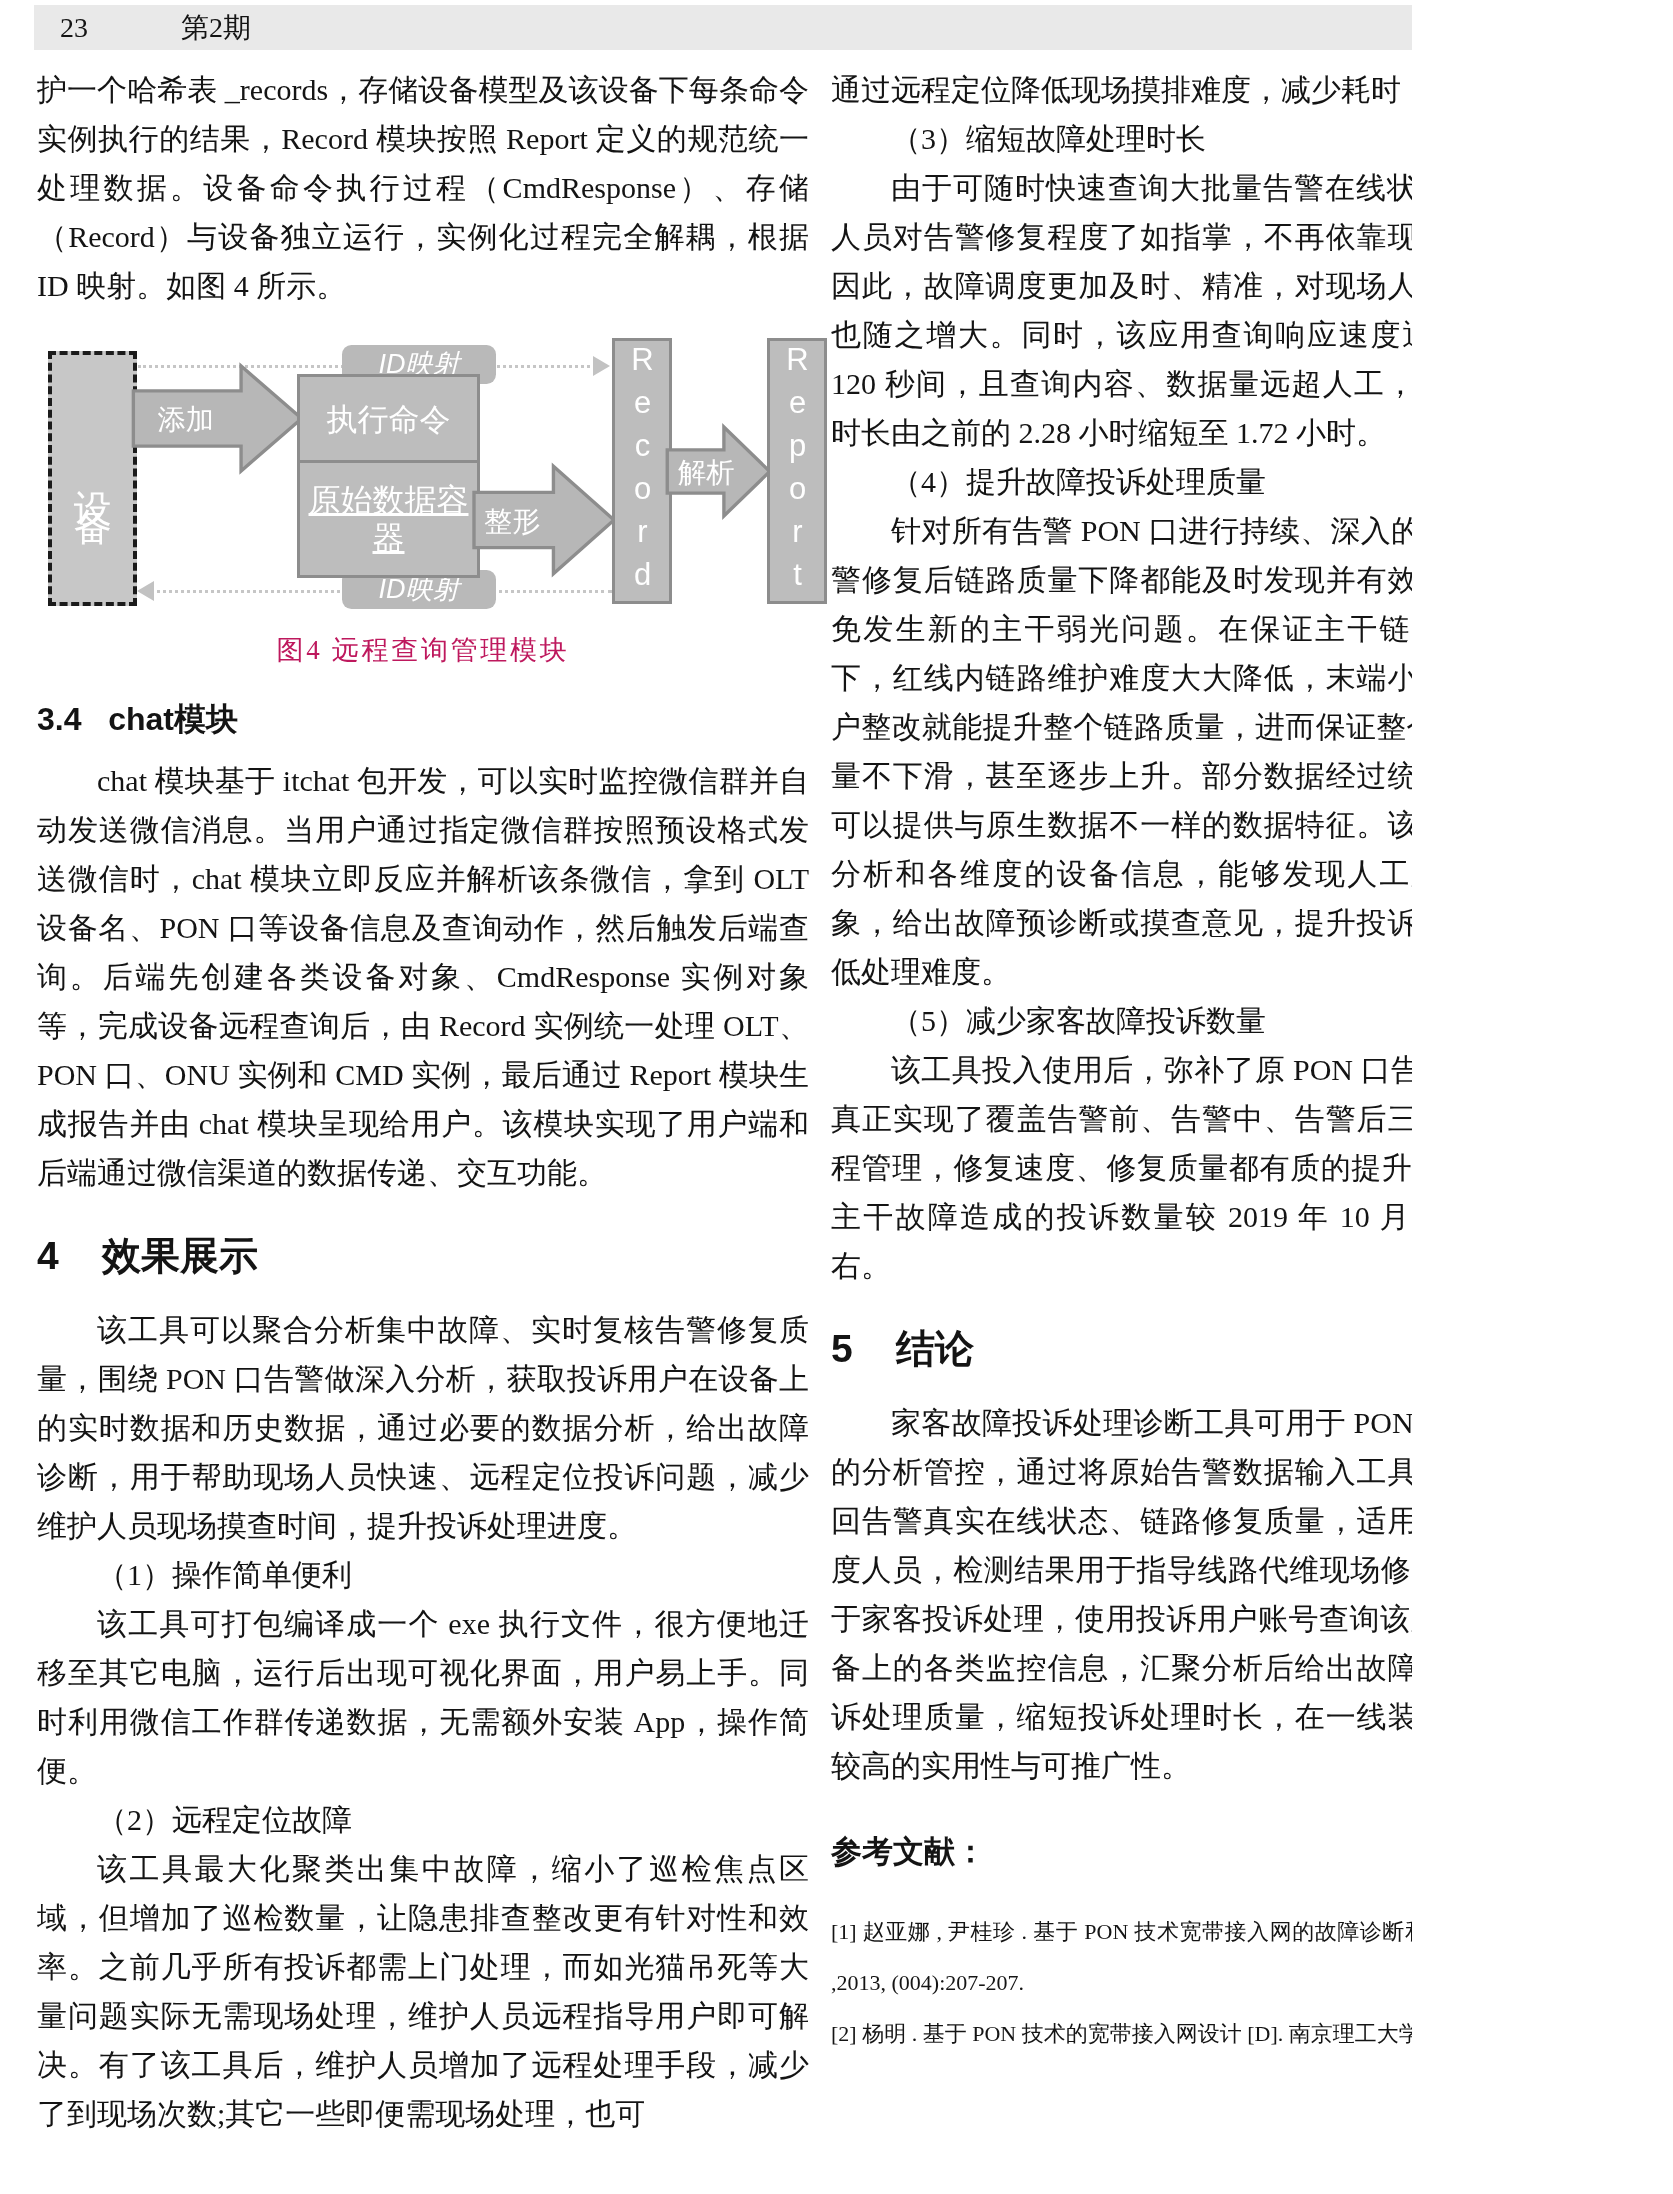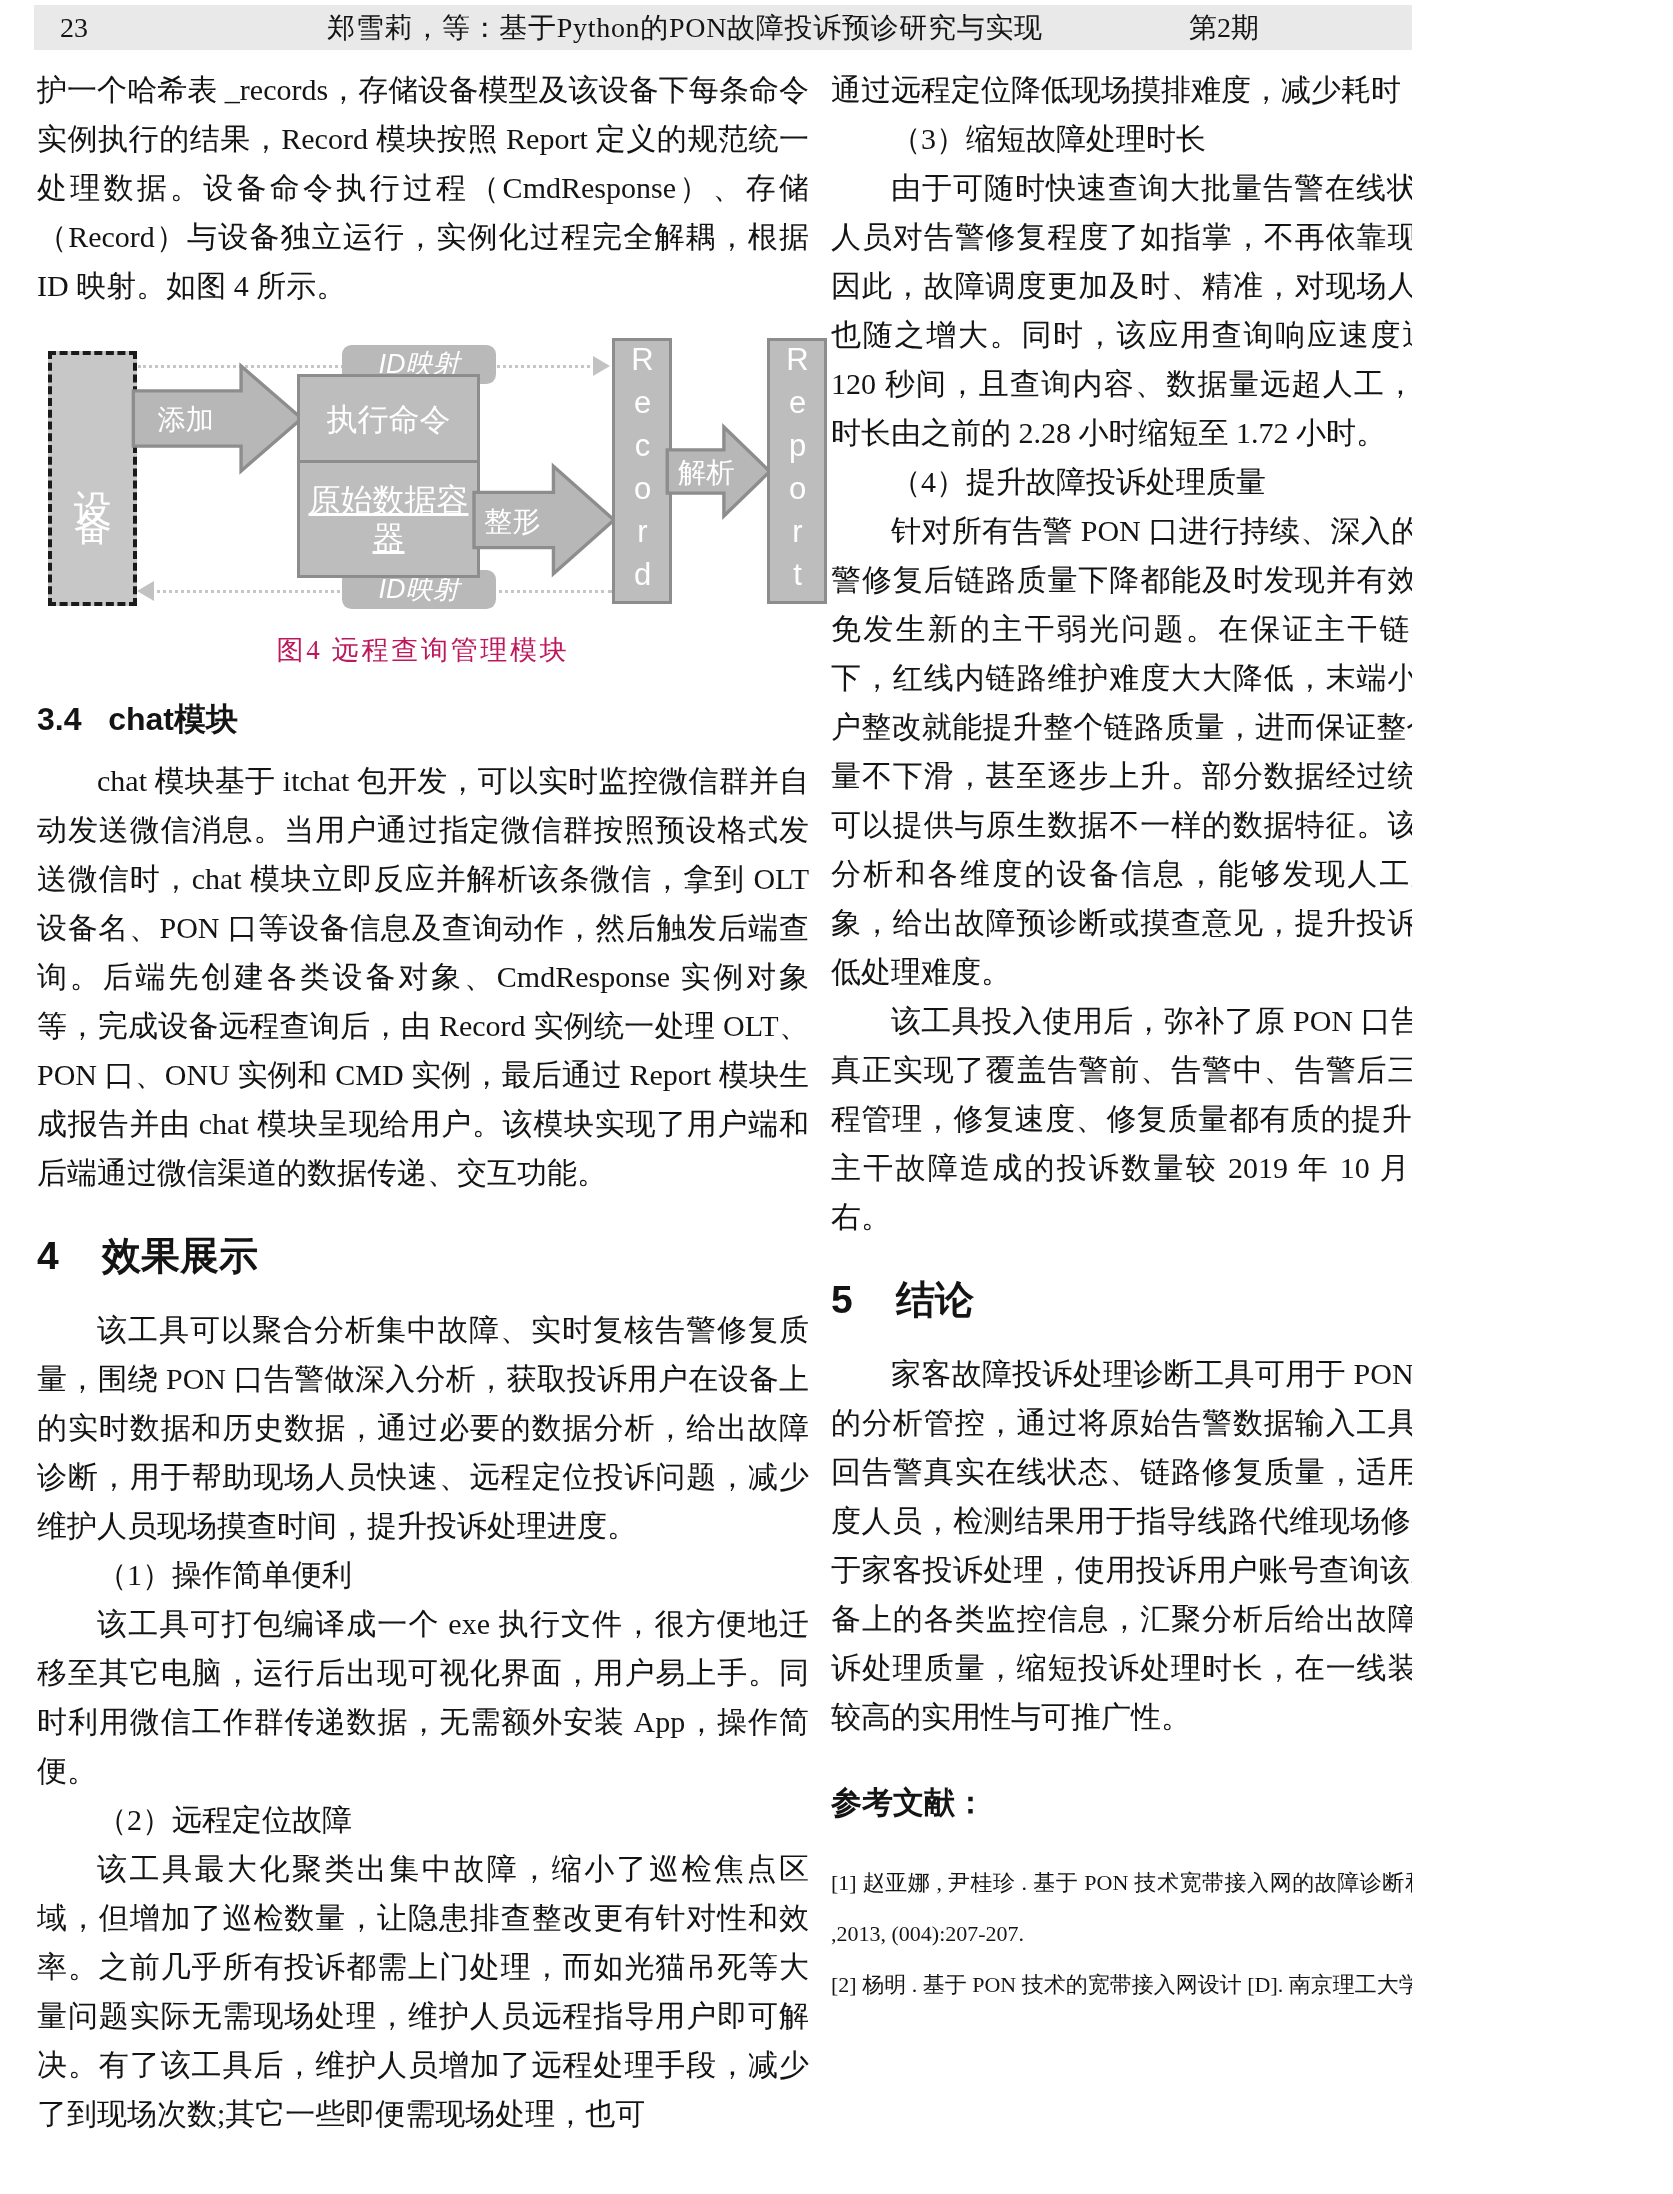--- a/index.html
+++ b/index.html
@@ -102,21 +102,20 @@
     letter-spacing:2.7px;color:#be185d;
   }
 </style>
 </head>
 <body>
 
 <div class="page">
 
   <div class="hdr">
     <div class="pno">23</div>
-    <div class="title">郑雪莉，等：基于Python的PON故障投诉预诊研究与实现</div>
     <div class="issue">第2期</div>
   </div>
 
   <div class="cols">
 
     <div class="col">
       <div>
           <div class="blk pc">护一个哈希表 _records，存储设备模型及该设备下每条命令实例执行的结果，Record 模块按照 Report 定义的规范统一处理数据。设备命令执行过程（CmdResponse）、存储（Record）与设备独立运行，实例化过程完全解耦，根据 ID 映射。如图 4 所示。</div>
         </div>
 
@@ -177,20 +176,21 @@
         </div>
     </div>
 
     <div class="col">
       <div>
           <div class="blk pc">通过远程定位降低现场摸排难度，减少耗时，节省人力。</div>
           <div class="blk p">（3）缩短故障处理时长</div>
           <div class="blk p">由于可随时快速查询大批量告警在线状态，告警调度人员对告警修复程度了如指掌，不再依靠现场人员反馈，因此，故障调度更加及时、精准，对现场人员的管理力度也随之增大。同时，该应用查询响应速度通常在 20 秒 ~ 120 秒间，且查询内容、数据量远超人工，分支故障处理时长由之前的 2.28 小时缩短至 1.72 小时。</div>
           <div class="blk p">（4）提升故障投诉处理质量</div>
           <div class="blk p">针对所有告警 PON 口进行持续、深入的检测，每例告警修复后链路质量下降都能及时发现并有效处理，从而避免发生新的主干弱光问题。在保证主干链路质量的前提下，红线内链路维护难度大大降低，末端小规模的弱光用户整改就能提升整个链路质量，进而保证整个 PON 网络质量不下滑，甚至逐步上升。部分数据经过统计分析算法，可以提供与原生数据不一样的数据特征。该应用结合数据分析和各维度的设备信息，能够发现人工忽视的故障现象，给出故障预诊断或摸查意见，提升投诉处理质量，降低处理难度。</div>
+          <div class="blk p">（5）减少家客故障投诉数量</div>
           <div class="blk p">该工具投入使用后，弥补了原 PON 口告警流程漏洞，真正实现了覆盖告警前、告警中、告警后三个阶段的全流程管理，修复速度、修复质量都有质的提升。2020 年 6 月主干故障造成的投诉数量较 2019 年 10 月减少 500 条左右。</div>
           <div class="blk h1">5    结论</div>
           <div class="blk p">家客故障投诉处理诊断工具可用于 PON 口告警消除后的分析管控，通过将原始告警数据输入工具中，检测后返回告警真实在线状态、链路修复质量，适用于告警管理调度人员，检测结果用于指导线路代维现场修复工作;也可用于家客投诉处理，使用投诉用户账号查询该用户在 OLT 设备上的各类监控信息，汇聚分析后给出故障诊断，提升投诉处理质量，缩短投诉处理时长，在一线装维工作中具有较高的实用性与可推广性。</div>
           <div class="blk refhead">参考文献：</div>
           <div class="blk ref">[1] 赵亚娜 , 尹桂珍 . 基于 PON 技术宽带接入网的故障诊断和维护 [J]. 信息通信 ,2013, (004):207-207.</div>
           <div class="blk ref">[2] 杨明 . 基于 PON 技术的宽带接入网设计 [D]. 南京理工大学 ,2011.</div>
         </div>
     </div>
 
   </div>

